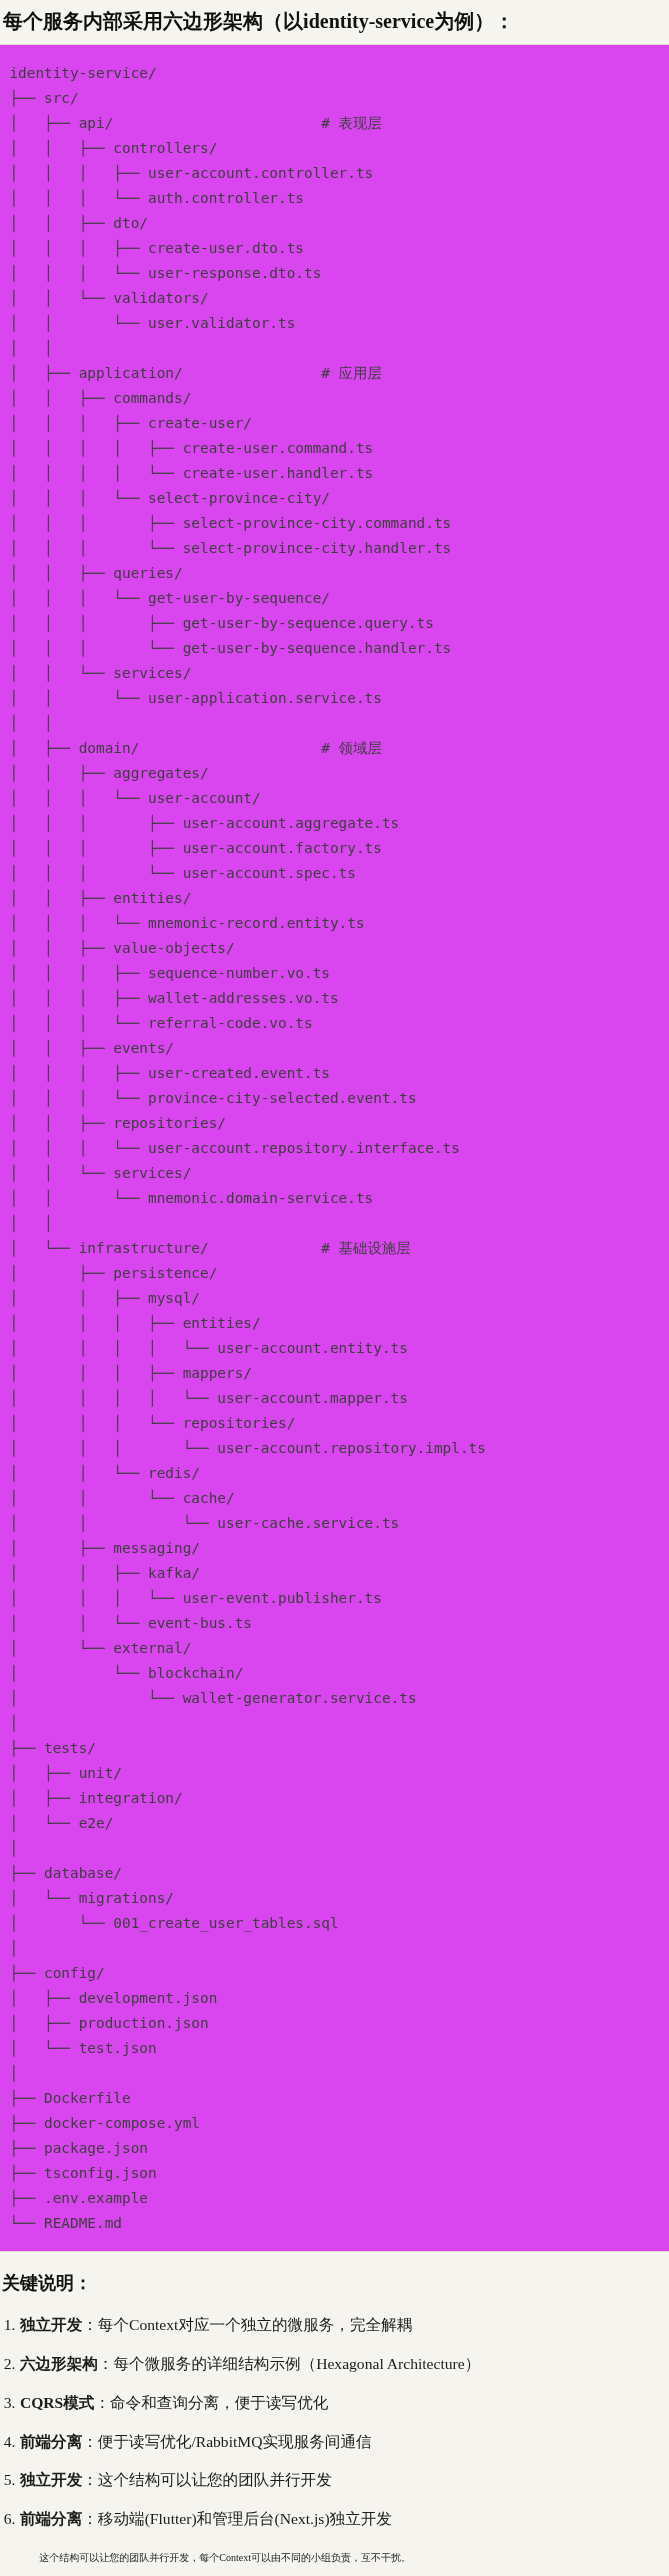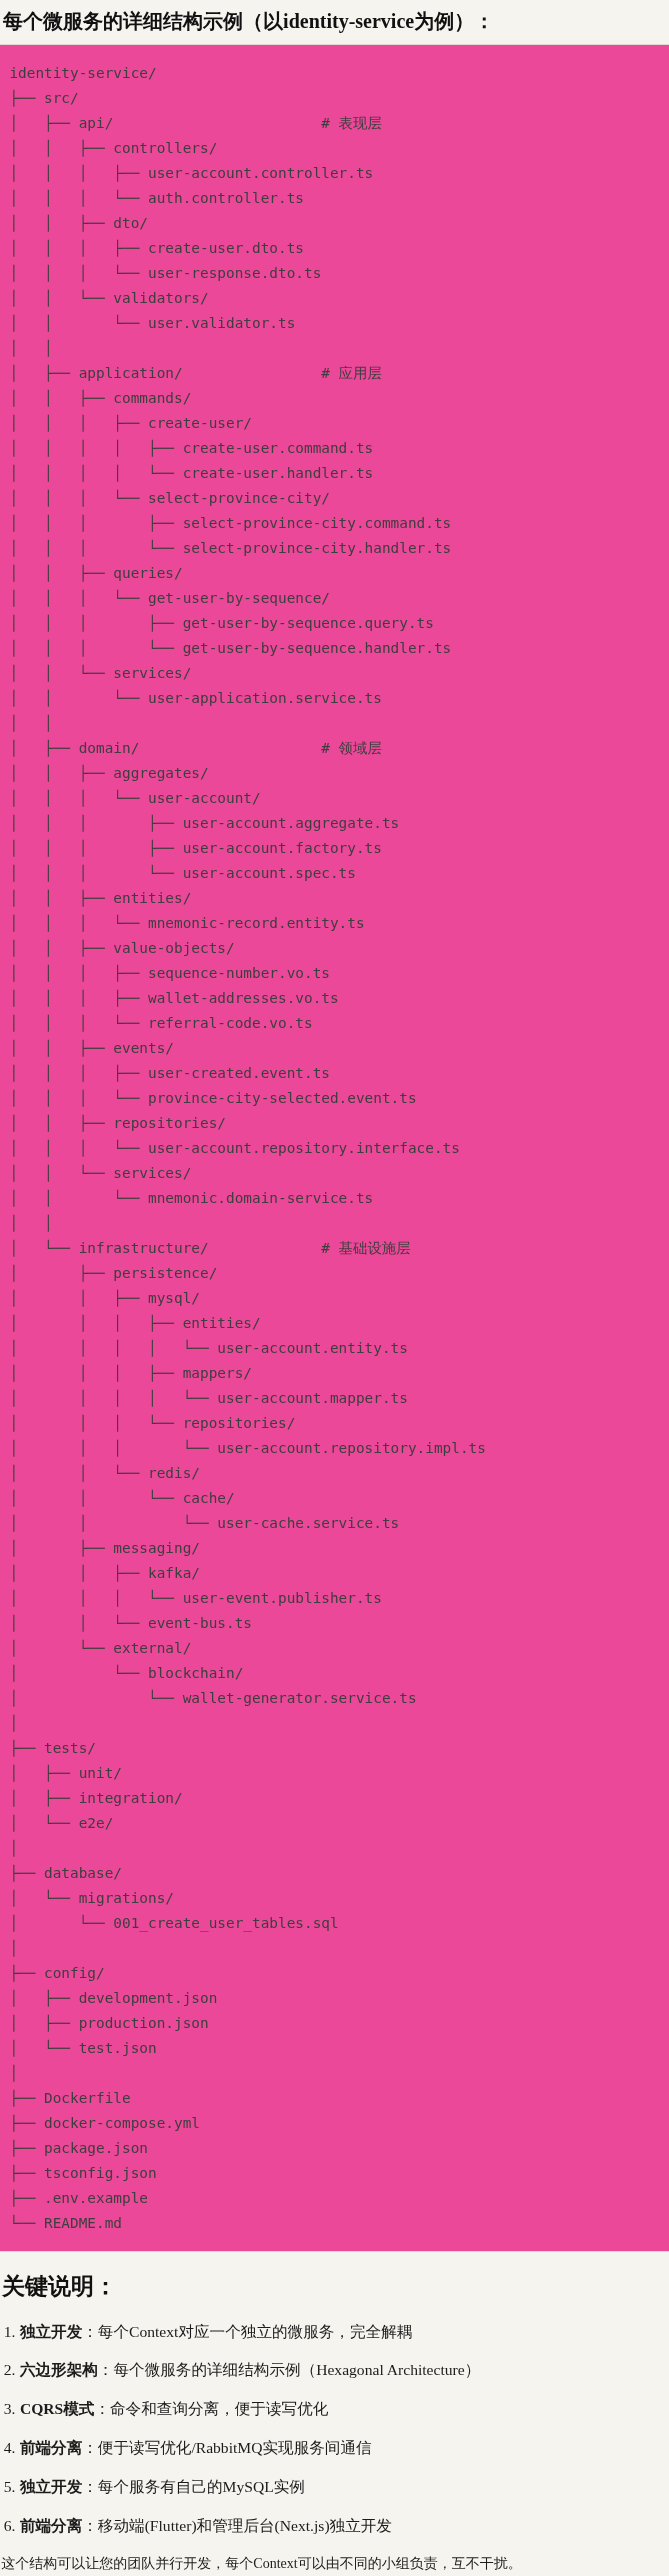--- a/index.html
+++ b/index.html
@@ -15,63 +15,64 @@
     overflow-x: hidden;
   }
   .page-title {
     font-size: 20px;
     line-height: 1.3;
     font-weight: bold;
     color: #111111;
     margin: 7.5px 0 10px 3.1px;
   }
   .code-block {
-    background: #ec4899;
+    background: #d946ef;
     border-top: 0.6px solid #dedcd4;
     border-bottom: 0.6px solid #dedcd4;
     padding: 16.3px 6.3px 15.6px 9.4px;
   }
   .code-block pre {
     margin: 0;
     font-family: "DejaVu Sans Mono", "Liberation Mono", monospace;
     font-size: 14.4px;
     line-height: 25px;
     color: #3e3e3e;
     white-space: pre;
   }
   .notes-heading {
-    font-size: 23px;
+    font-size: 18px;
     font-weight: bold;
     color: #111111;
     margin: 20px 0 0 1.9px;
     line-height: 1.3;
   }
   .note-item {
     font-size: 15.6px;
     line-height: 19.4px;
     margin: 19.4px 0 0 3.8px;
     color: #1c1c1c;
   }
   .note-item .num {
     margin-right: 4.4px;
   }
   .note-item .term {
     font-weight: bold;
   }
   .final-note {
-    font-size: 14px;
+    font-size: 10px;
     line-height: 19.4px;
     margin: 19.4px 0 0 1.3px;
     color: #1c1c1c;
+    padding-left: 38px;
   }
 </style>
 </head>
 <body>
 
-<h1 class="page-title">每个微服务的详细结构示例（以identity-service为例）：</h1>
+<h1 class="page-title">每个服务内部采用六边形架构（以identity-service为例）：</h1>
 
 <div class="code-block">
   <pre>identity-service/
 ├── src/
 │   ├── api/                        # 表现层
 │   │   ├── controllers/
 │   │   │   ├── user-account.controller.ts
 │   │   │   └── auth.controller.ts
 │   │   ├── dto/
 │   │   │   ├── create-user.dto.ts
@@ -159,18 +160,18 @@
 <h2 class="notes-heading">关键说明：</h2>
 
 <div class="note-item"><span class="num">1.</span><span class="term">独立开发</span><span>：每个Context对应一个独立的微服务，完全解耦</span></div>
 
 <div class="note-item"><span class="num">2.</span><span class="term">六边形架构</span><span>：每个微服务的详细结构示例（Hexagonal Architecture）</span></div>
 
 <div class="note-item"><span class="num">3.</span><span class="term">CQRS模式</span><span>：命令和查询分离，便于读写优化</span></div>
 
 <div class="note-item"><span class="num">4.</span><span class="term">前端分离</span><span>：便于读写优化/RabbitMQ实现服务间通信</span></div>
 
-<div class="note-item"><span class="num">5.</span><span class="term">独立开发</span><span>：每个服务有自己的MySQL实例</span></div>
+<div class="note-item"><span class="num">5.</span><span class="term">独立开发</span><span>：这个结构可以让您的团队并行开发</span></div>
 
 <div class="note-item"><span class="num">6.</span><span class="term">前端分离</span><span>：移动端(Flutter)和管理后台(Next.js)独立开发</span></div>
 
 <p class="final-note">这个结构可以让您的团队并行开发，每个Context可以由不同的小组负责，互不干扰。</p>
 
 
 </body></html>

